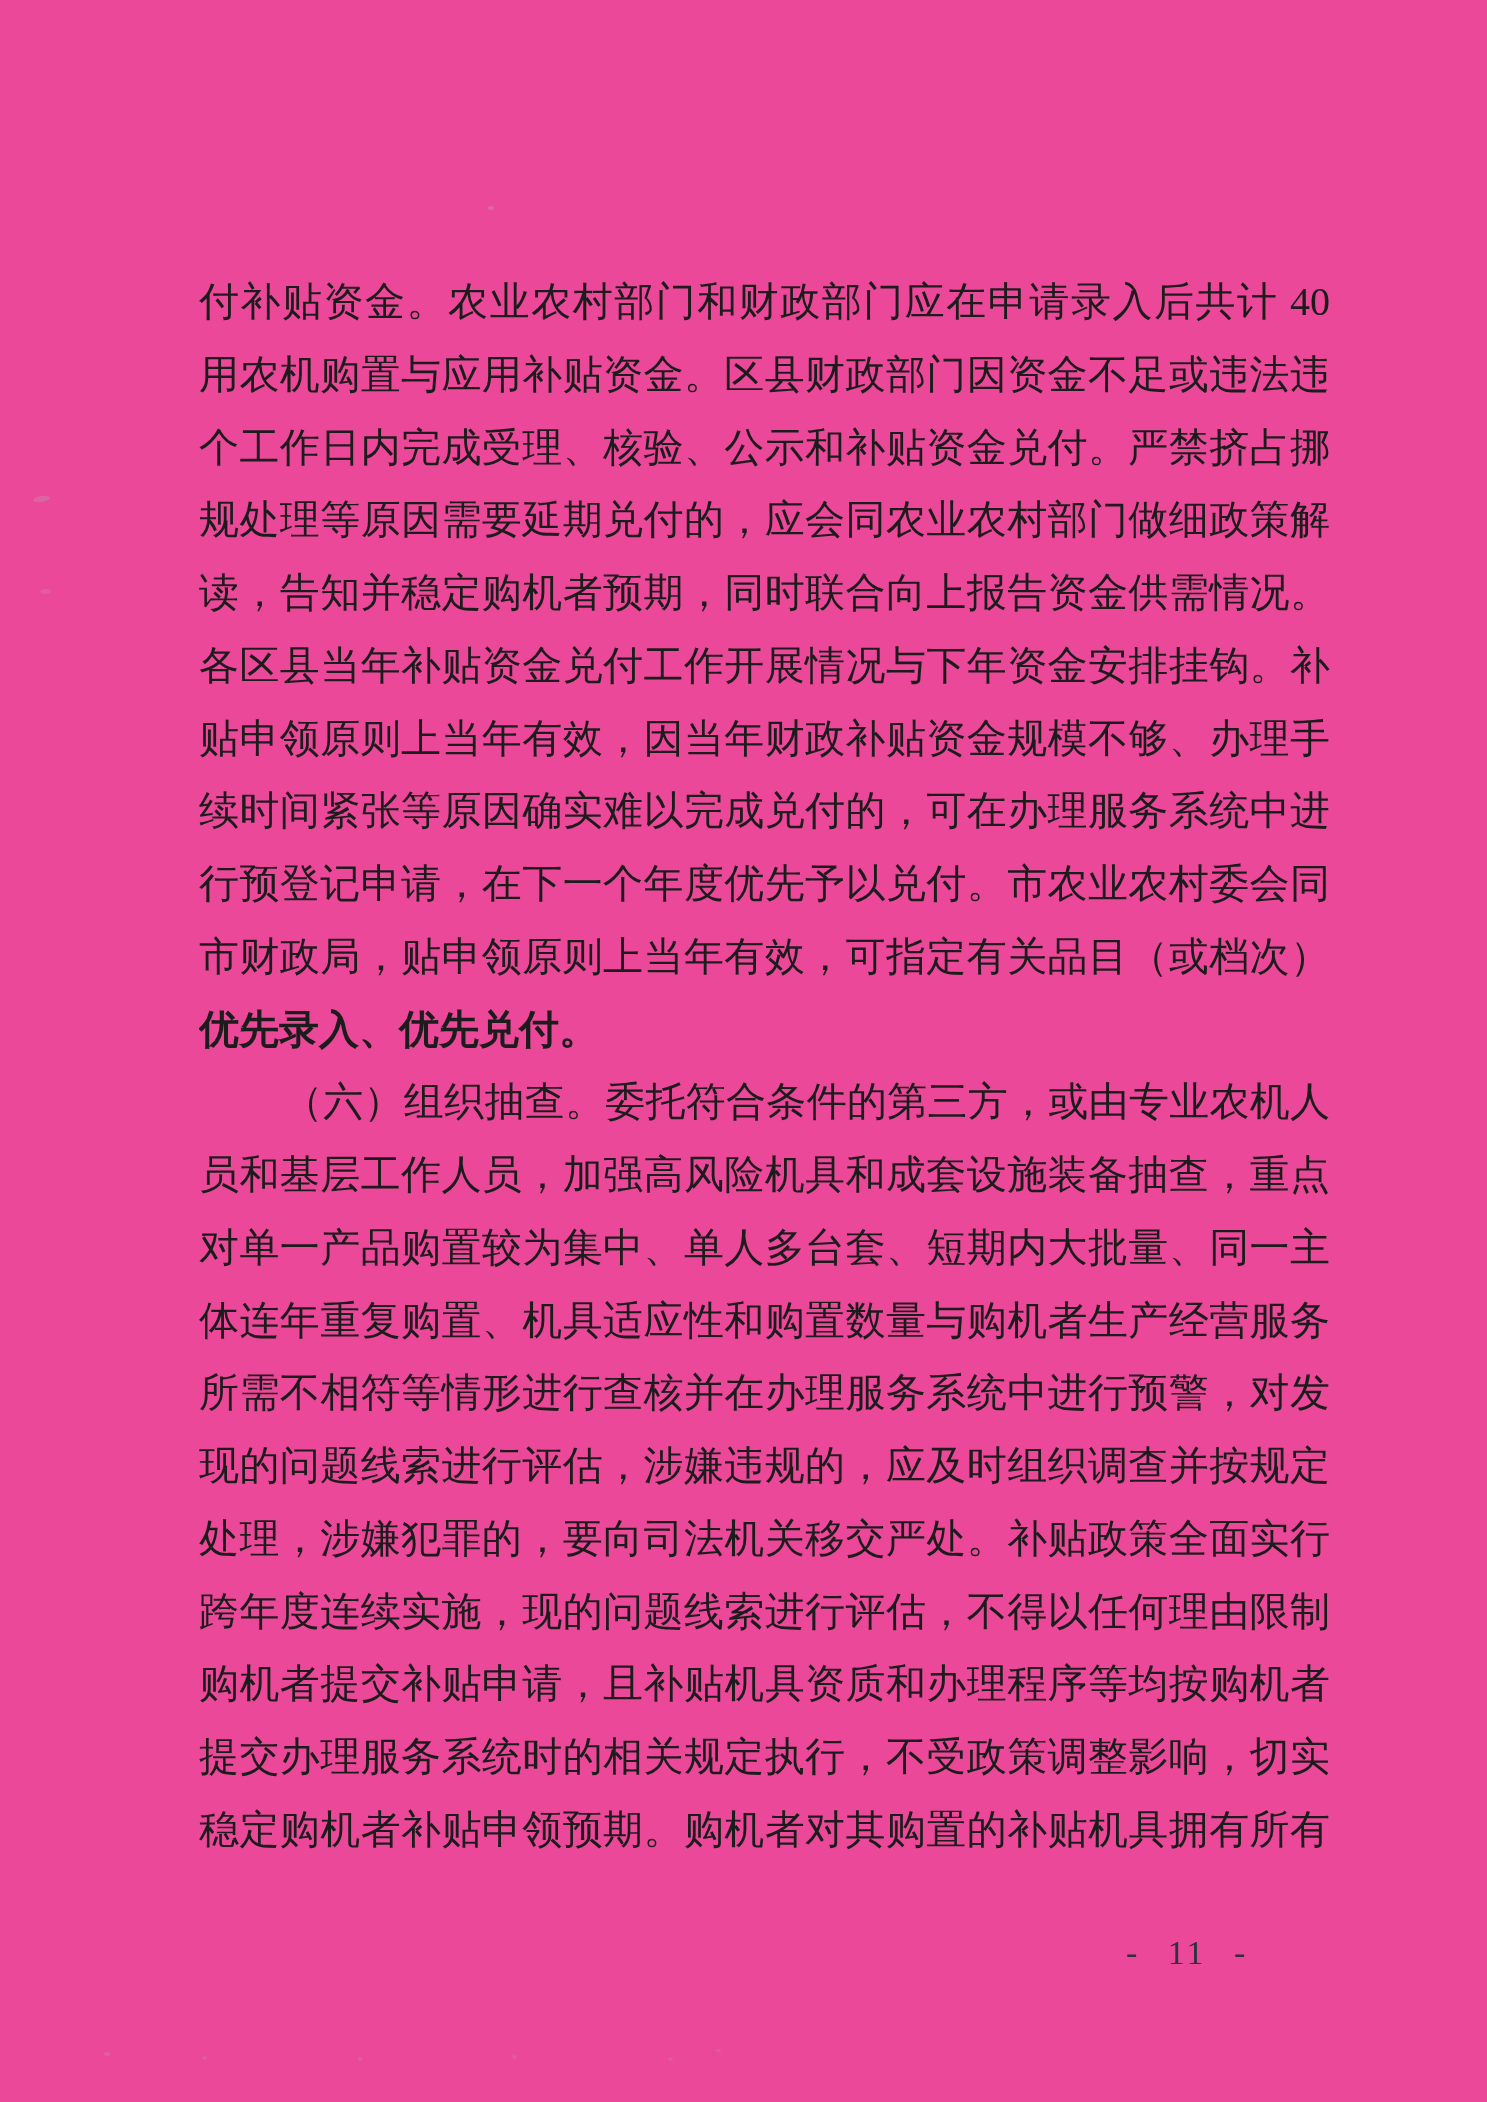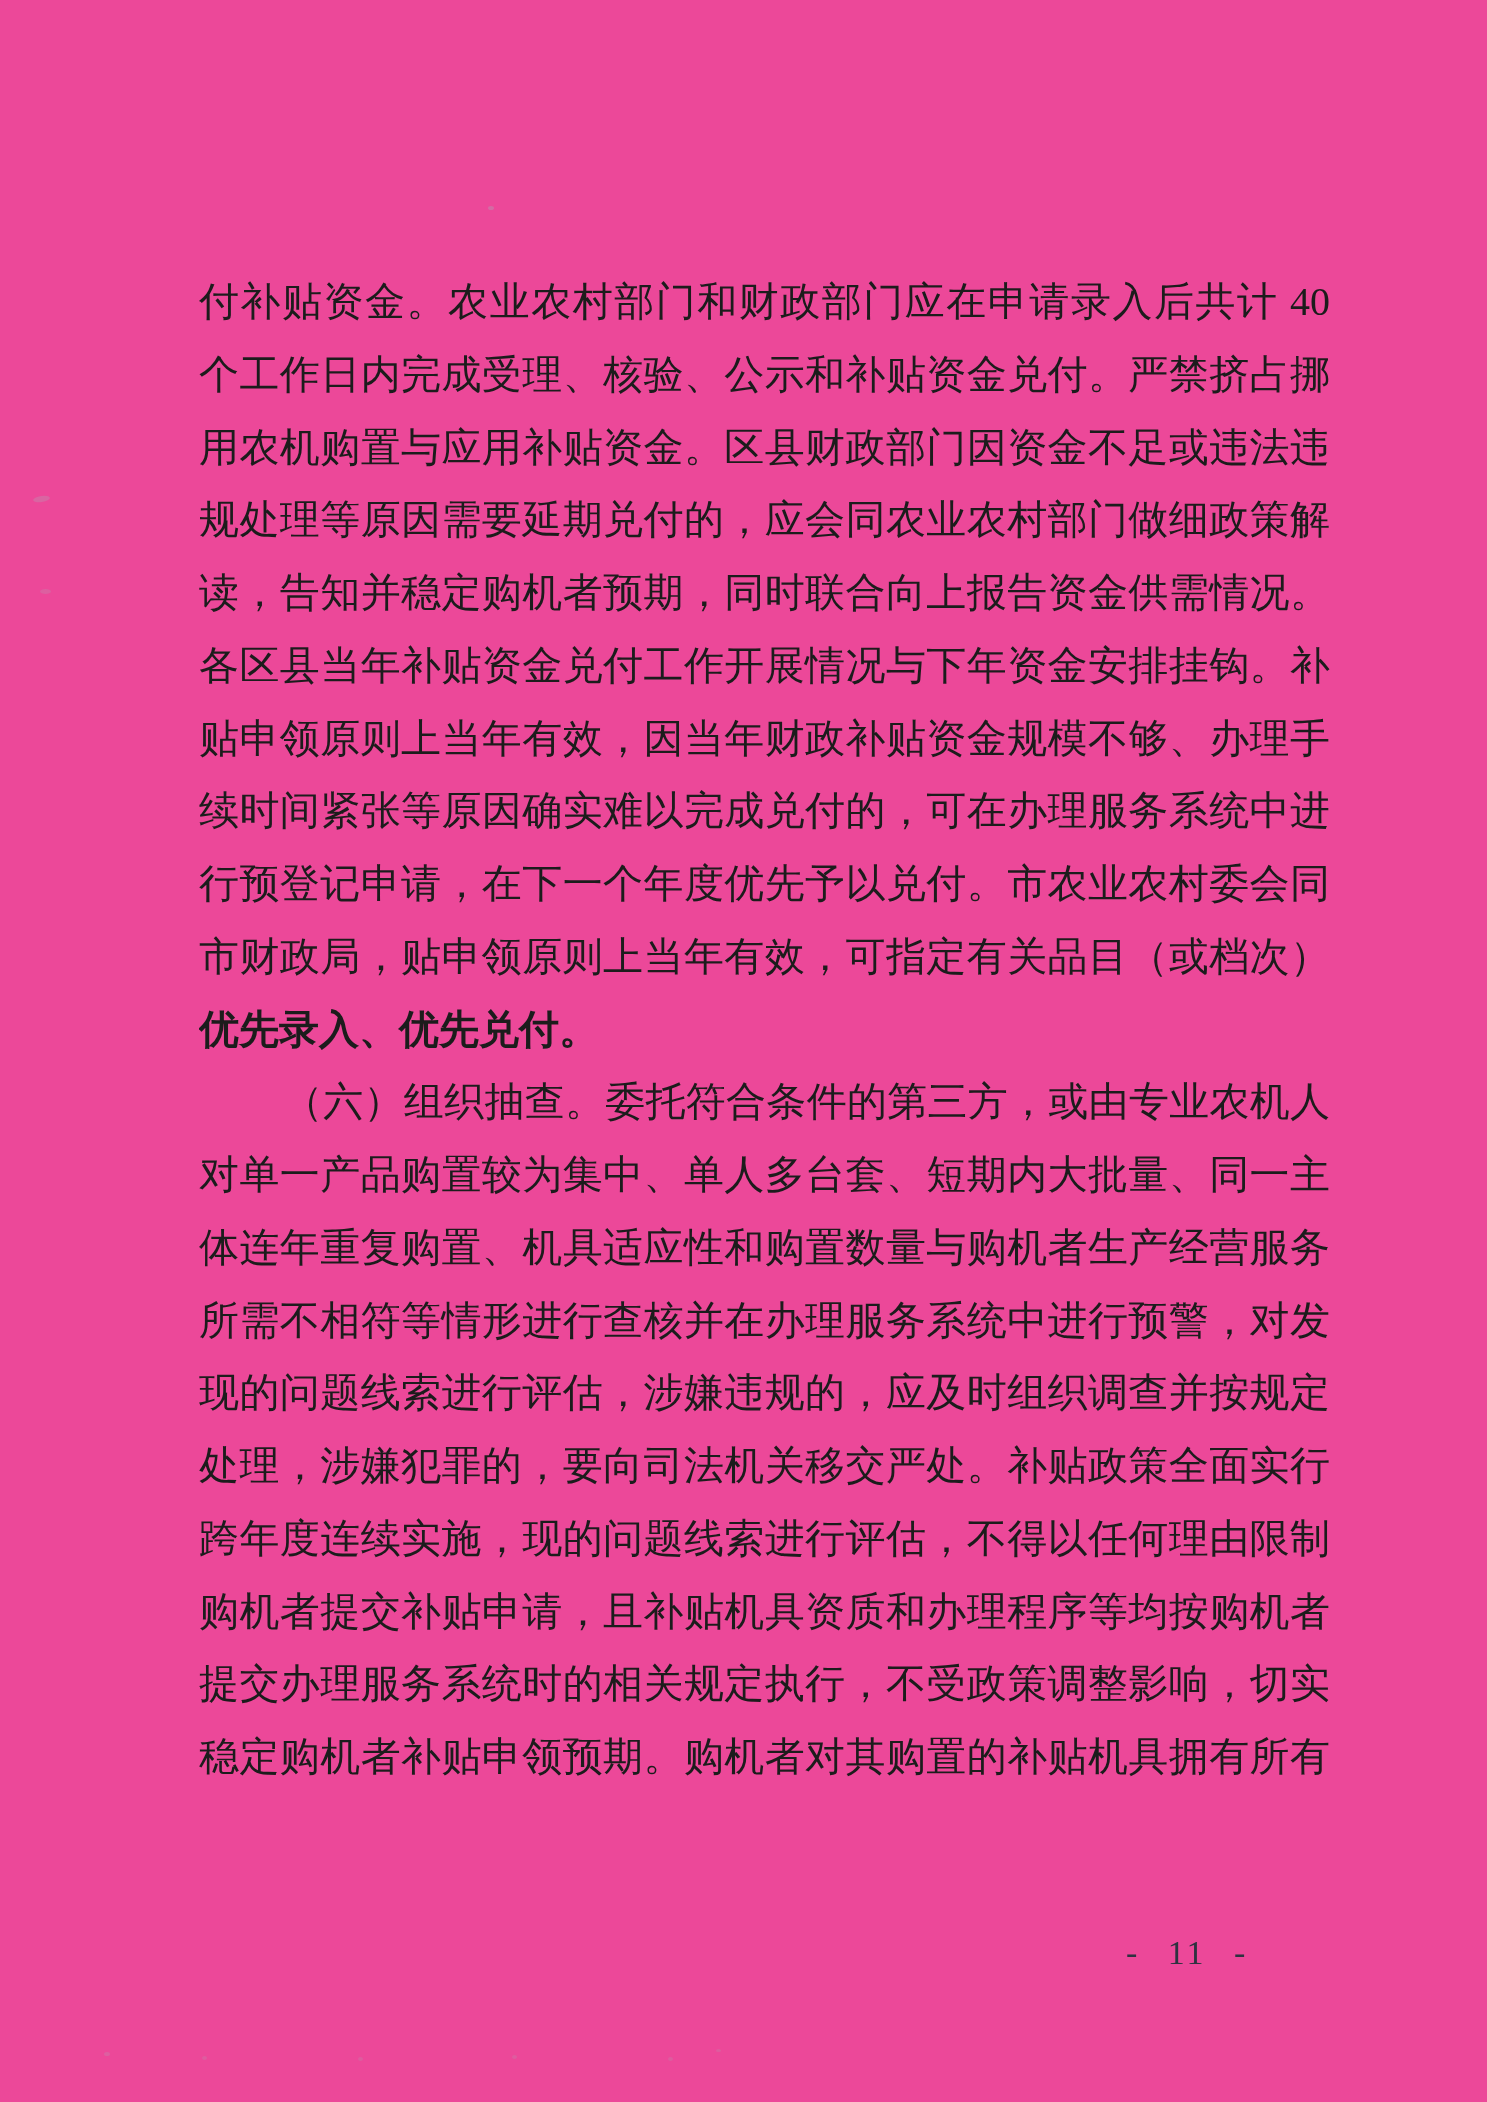--- a/index.html
+++ b/index.html
@@ -72,34 +72,35 @@
 </style>
 </head>
 <body>
 
 <div class="page">
 
   <main class="text-block">
 
     <section class="para">
       <div class="line">付补贴资金。农业农村部门和财政部门应在申请录入后共计 40</div>
+      <div class="line">用农机购置与应用补贴资金。区县财政部门因资金不足或违法违</div>
       <div class="line">个工作日内完成受理、核验、公示和补贴资金兑付。严禁挤占挪</div>
-      <div class="line">用农机购置与应用补贴资金。区县财政部门因资金不足或违法违</div>
       <div class="line">规处理等原因需要延期兑付的，应会同农业农村部门做细政策解</div>
       <div class="line">读，告知并稳定购机者预期，同时联合向上报告资金供需情况。</div>
       <div class="line">各区县当年补贴资金兑付工作开展情况与下年资金安排挂钩。补</div>
       <div class="line">贴申领原则上当年有效，因当年财政补贴资金规模不够、办理手</div>
       <div class="line">续时间紧张等原因确实难以完成兑付的，可在办理服务系统中进</div>
       <div class="line">行预登记申请，在下一个年度优先予以兑付。市农业农村委会同</div>
       <div class="line">市财政局，贴申领原则上当年有效，可指定有关品目（或档次）</div>
       <div class="line short">优先录入、优先兑付。</div>
     </section>
 
     <section class="para">
       <div class="line indent">（六）组织抽查。委托符合条件的第三方，或由专业农机人</div>
+      <div class="line">员和基层工作人员，加强高风险机具和成套设施装备抽查，重点</div>
       <div class="line">对单一产品购置较为集中、单人多台套、短期内大批量、同一主</div>
       <div class="line">体连年重复购置、机具适应性和购置数量与购机者生产经营服务</div>
       <div class="line">所需不相符等情形进行查核并在办理服务系统中进行预警，对发</div>
       <div class="line">现的问题线索进行评估，涉嫌违规的，应及时组织调查并按规定</div>
       <div class="line">处理，涉嫌犯罪的，要向司法机关移交严处。补贴政策全面实行</div>
       <div class="line">跨年度连续实施，现的问题线索进行评估，不得以任何理由限制</div>
       <div class="line">购机者提交补贴申请，且补贴机具资质和办理程序等均按购机者</div>
       <div class="line">提交办理服务系统时的相关规定执行，不受政策调整影响，切实</div>
       <div class="line">稳定购机者补贴申领预期。购机者对其购置的补贴机具拥有所有</div>
     </section>

